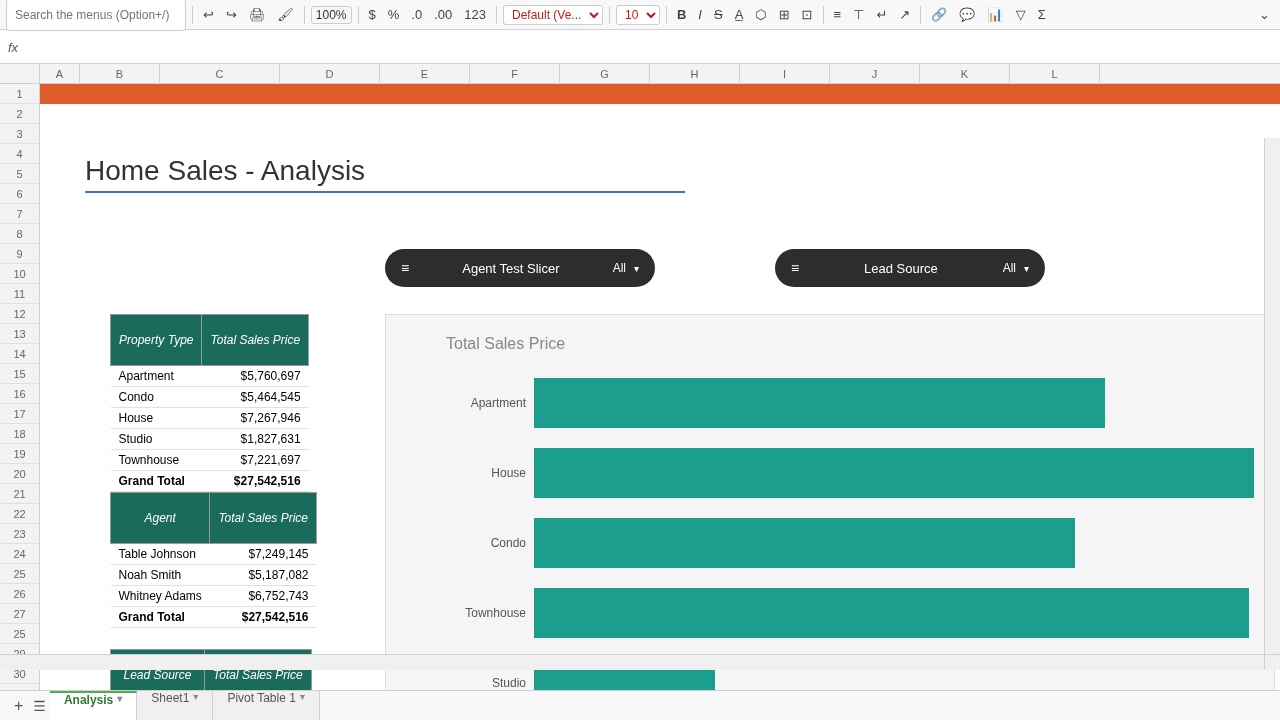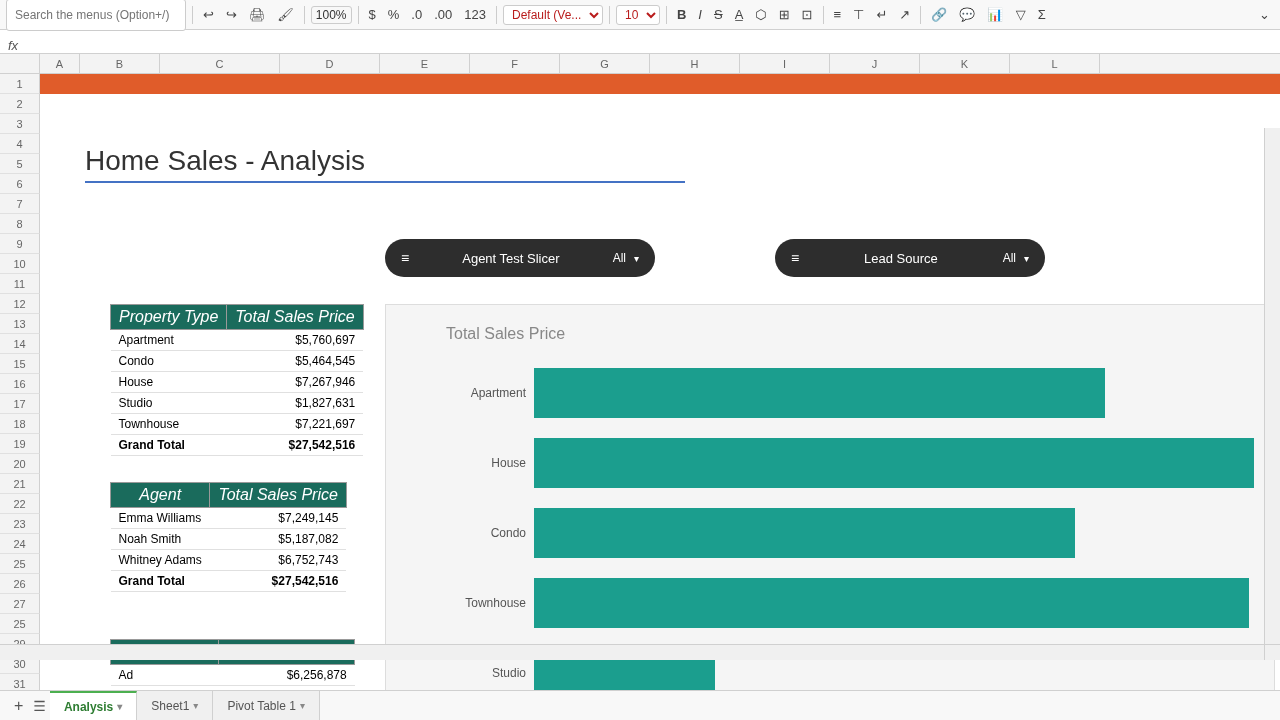--- a/index.html
+++ b/index.html
@@ -23,22 +23,22 @@
       border: 1px solid #ccc; border-radius: 3px; padding: 1px 4px;
       font-size: 12px; color: #333; cursor: pointer;
     }
     .toolbar-select {
       border: 1px solid #ccc; border-radius: 3px; font-size: 12px;
       color: #b91c1c; cursor: pointer; background: #fff; padding: 1px 4px;
     }
 
     
     .formula-bar {
-      display: flex; align-items: flex-end; height: 24px;
-      border-bottom: 1px solid #d0d0d0; padding: 0 8px; gap: 8px;
+      display: flex; align-items: flex-start; height: 24px;
+      border-bottom: 1px solid #d0d0d0; padding: 0 8px; gap: 8px; margin-top: 10px;
     }
     .formula-fx { font-size: 13px; color: #555; font-style: italic; }
     .formula-input { flex: 1; border: none; font-size: 13px; color: #333; }
 
     
     .col-headers {
       display: flex; background: #f3f3f3; border-bottom: 1px solid #d0d0d0;
       height: 20px;
     }
     .row-num-header {
@@ -84,21 +84,21 @@
     .slicer-label { flex: 1; }
     .slicer-all { font-size: 12px; }
     .slicer-arrow { font-size: 10px; }
 
     
     .pivot-table {
       position: absolute; border-collapse: collapse;
     }
     .pivot-table th {
       background: #1a6b5c; color: #fff; font-style: italic;
-      font-weight: normal; padding: 3px 8px; font-size: 16px;
+      font-weight: normal; padding: 18px 8px; font-size: 12px;
       border: 1px solid #999; white-space: nowrap;
     }
     .pivot-table th.right { text-align: right; }
     .pivot-table td {
       padding: 3px 8px; font-size: 12px;
       border-bottom: 1px solid #e0e0e0; white-space: nowrap;
     }
     .pivot-table td.value { text-align: right; }
     .pivot-table tr.grand-total td {
       font-weight: bold; border-top: 1px solid #999;
@@ -133,21 +133,21 @@
     }
     .tab-add-btn {
       background: none; border: none; cursor: pointer;
       font-size: 16px; color: #555; padding: 0 6px;
     }
     .tab-menu-btn {
       background: none; border: none; cursor: pointer;
       font-size: 14px; color: #555; padding: 0 4px;
     }
     .tab {
-      height: 30px; padding: 0 14px; display: flex; align-items: center;
+      height: 30px; padding: 0 14px; display: flex; 
       font-size: 12px; cursor: pointer; border-right: 1px solid #d0d0d0;
       gap: 4px;
     }
     .tab.active {
       background: #fff; border-top: 2px solid #4caf50;
       font-weight: bold; color: #2e7d32;
     }
     .tab.inactive { color: #555; background: #f0f0f0; }
     .tab-arrow { font-size: 10px; color: #888; }
 
@@ -329,21 +329,21 @@
 
     <table class="pivot-table" style="top:408px; left:70px;">
       <thead>
         <tr>
           <th>Agent</th>
           <th class="right">Total Sales Price</th>
         </tr>
       </thead>
       <tbody id="agent-tbody">
           <tr>
-            <td>Emma Williams</td>
+            <td>Table Johnson</td>
                     <td class="value">$7,249,145</td>
           </tr>
           <tr>
             <td>Noah Smith</td>
                     <td class="value">$5,187,082</td>
           </tr>
           <tr>
             <td>Whitney Adams</td>
                     <td class="value">$6,752,743</td>
           </tr>

